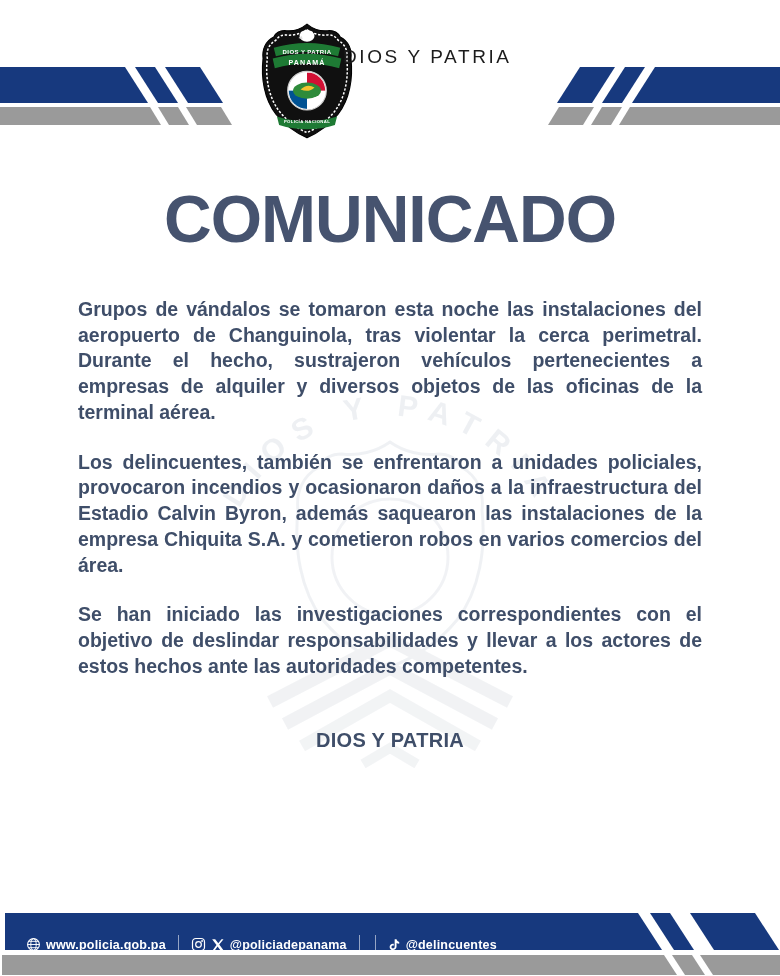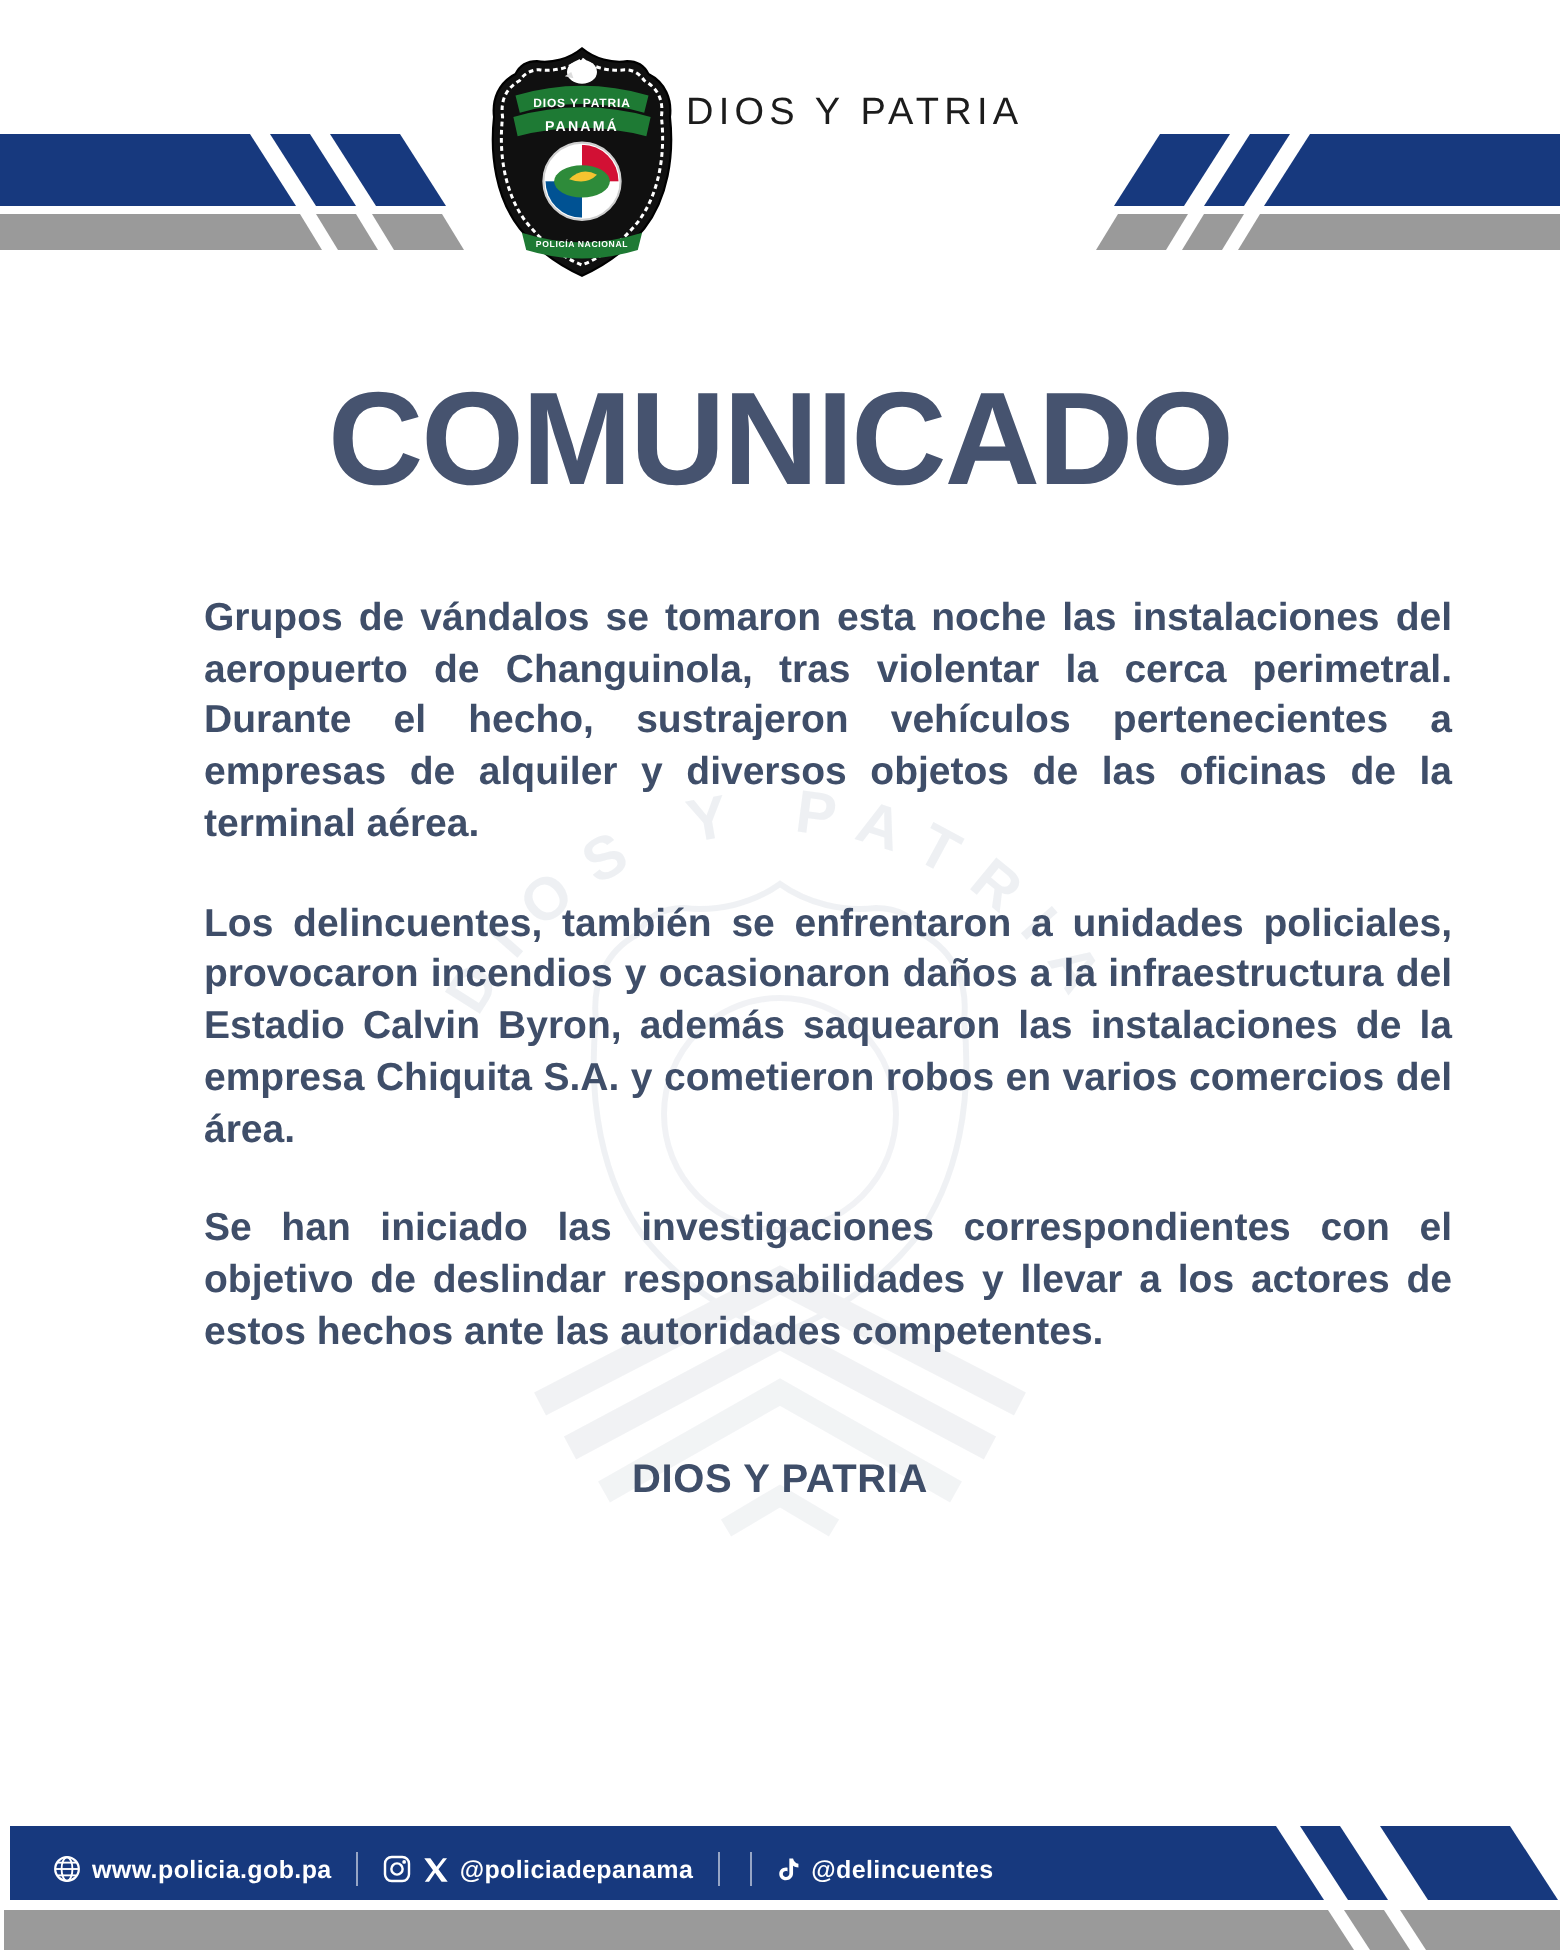--- a/index.html
+++ b/index.html
@@ -6,32 +6,32 @@
     --navy:#17397E; --gray:#9A9A9A; --title:#46536F; --body:#3F4E69;
     --header_text:#121212; --footer_text:#FFFFFF;
     --badge_green:#1E7A34; --flag_red:#D21034; --flag_blue:#005293;
   }
   *{margin:0;padding:0;box-sizing:border-box}
   html,body{background:#e8e8e8;font-family:"Liberation Sans","DejaVu Sans",sans-serif;}
   .page{position:relative;width:780px;height:976px;background:#ffffff;overflow:hidden;margin:0 auto;}
   .bars{position:absolute;left:0;display:block}
   .bars.top{top:0}
   .bars.bottom{top:910px}
-  .badge{position:absolute;left:236px;top:22px;width:110px;height:118px}
+  .badge{position:absolute;left:252px;top:22px;width:110px;height:118px}
   .badge svg{width:100%;height:100%;display:block}
   .header-text{position:absolute;left:343px;top:41px;line-height:1}
   .org{display:block;font-size:35px;font-weight:bold;letter-spacing:.5px;color:var(--header_text);line-height:28px;}
   .hmotto{display:block;margin-top:6px;font-size:19px;font-weight:400;letter-spacing:2.6px;color:#1c1c1c;}
   .title{position:absolute;top:181px;left:0;width:100%;text-align:center;font-size:66px;font-weight:bold;letter-spacing:-1px;color:var(--title);}
   .watermark{position:absolute;left:160px;top:372px;opacity:.6}
-  .content{position:absolute;left:78px;top:297px;width:624px;margin-left:24px;}
+  .content{position:absolute;left:78px;top:297px;width:624px;}
   .content p{font-size:19.5px;font-weight:bold;color:var(--body);text-align:justify;line-height:1.32;margin:0 0 24px 0;}
   .closing{position:absolute;top:729px;left:0;width:100%;text-align:center;font-size:20px;font-weight:bold;color:var(--body);letter-spacing:.3px;}
   .dateline{position:absolute;top:837px;left:0;width:100%;text-align:center;font-size:21px;font-weight:bold;color:var(--body);}
-  .footer-content{position:absolute;left:26px;top:917px;height:35px;display:flex;align-items:center;gap:9px;color:var(--footer_text);font-size:12.5px;font-weight:bold;letter-spacing:.2px;white-space:nowrap;}
+  .footer-content{position:absolute;left:26px;top:917px;height:35px;display:flex;align-items:flex-end;gap:9px;color:var(--footer_text);font-size:12.5px;font-weight:bold;letter-spacing:.2px;white-space:nowrap;}
   .f-group{display:flex;align-items:center;gap:5px;cursor:pointer}
   .f-group svg{display:block}
   .f-sep{width:1px;height:17px;background:rgba(255,255,255,.55);margin:0 3px;}
   .badge-label{font-family:"Liberation Sans","DejaVu Sans",sans-serif;}
 </style>
 </head>
 <body>
 
 <div class="page">
 

